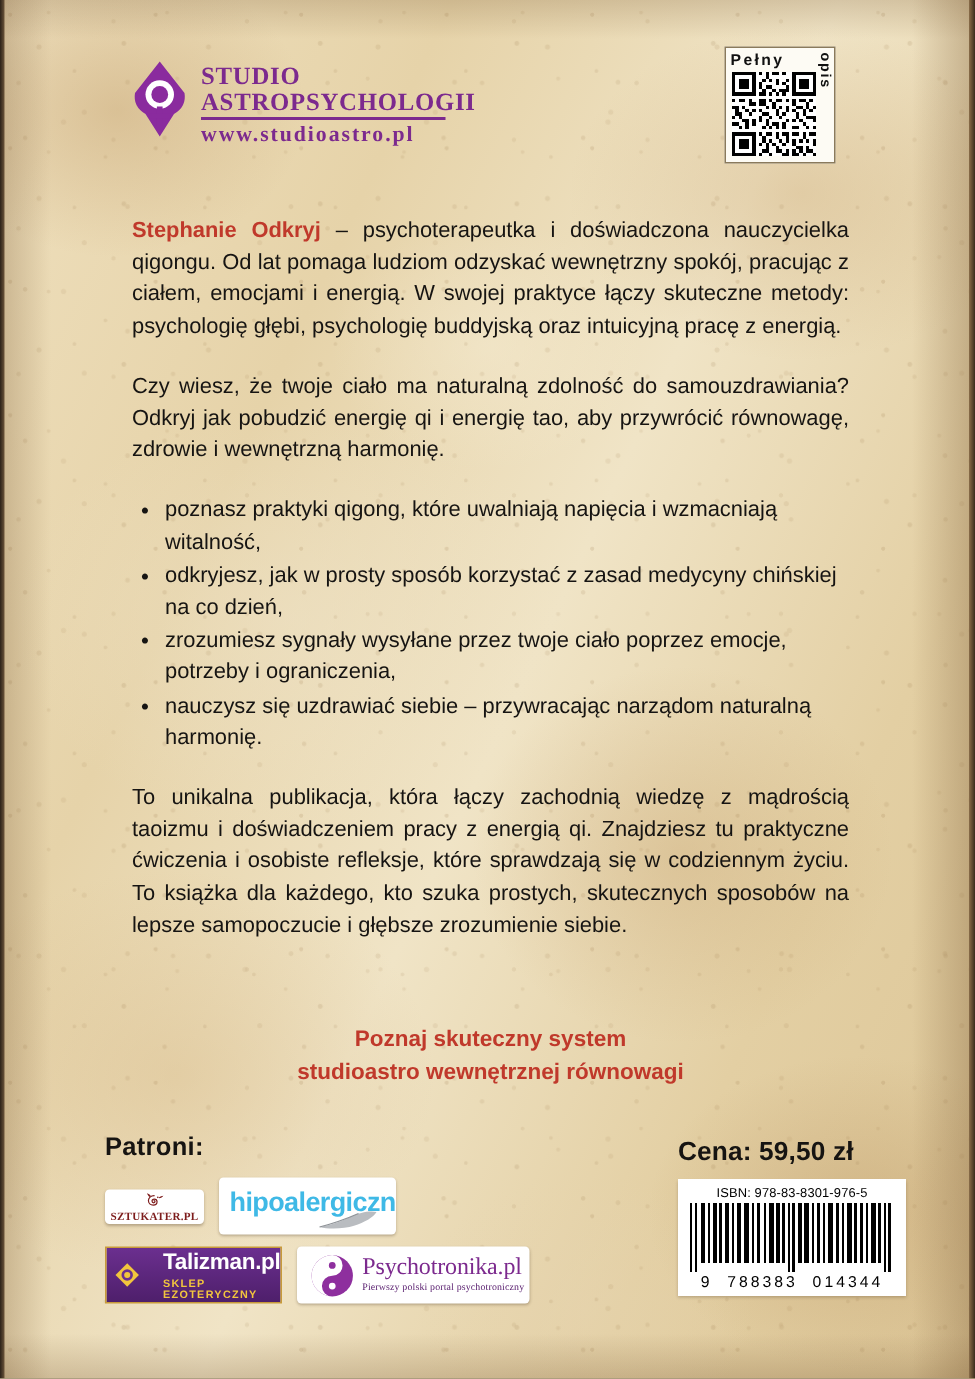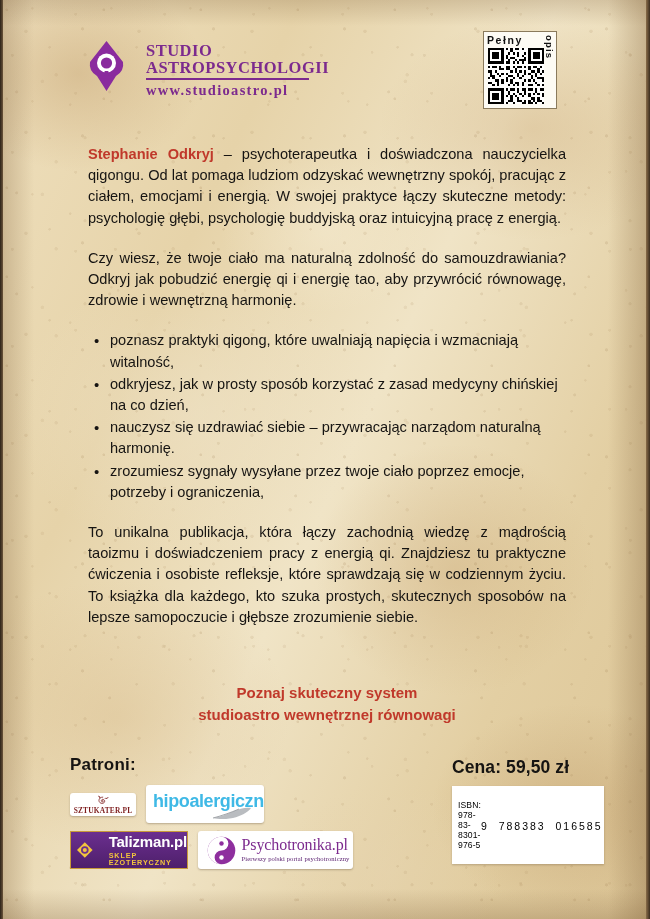--- a/index.html
+++ b/index.html
@@ -71,21 +71,21 @@
   #content { position: absolute; inset: 0; z-index: 5; }
 
   
   #header { position: absolute; left: 0; top: 0; width: 650px; height: 130px; }
 
   #publisher-logo {
     position: absolute; left: 88px; top: 40px;
     display: flex; align-items: flex-start; gap: 9px;
   }
   .logo-mark { width: 37px; height: 52px; flex: 0 0 37px; }
-  .logo-words { padding-top: 2px; margin-left: 12px; }
+  .logo-words { padding-top: 2px; }
   .logo-line1, .logo-line2 {
     font-family: "Liberation Serif", serif;
     font-weight: 700;
     color: #7c2a8e;
     letter-spacing: .5px;
     line-height: 1.04;
   }
   .logo-line1 { font-size: 16.5px; }
   .logo-line2 { font-size: 16.5px; }
   .logo-rule  { height: 1.5px; background: #7c2a8e; margin: 2px 0 2px; width: 163px; }
@@ -212,21 +212,21 @@
   
   #price-block { position: absolute; left: 452px; top: 757px; }
   #price {
     font-size: 17.5px; font-weight: 700; color: #161412;
     margin-bottom: 8px; letter-spacing: .1px;
   }
   #barcode-box {
     width: 152px; height: 78px;
     background: #fff;
     padding: 4px 6px 3px;
-    display: flex; flex-direction: row; align-items: center;
+    display: flex; flex-direction: column; align-items: center;
     box-shadow: 0 1px 2px rgba(60,40,20,.25);
   }
   #isbn-text {
     font-size: 8.6px; font-weight: 400; color: #000;
     letter-spacing: .1px; margin-bottom: 2px;
     font-family: "Liberation Sans", sans-serif;
   }
   #barcode-bars { width: 140px; height: 46px; }
   #barcode-digits {
     font-family: "Liberation Sans", sans-serif;
@@ -399,22 +399,22 @@
 
     <div id="body-copy">
 
       <p class="para"><span class="author-name">Stephanie Odkryj</span><span> – psychoterapeutka i doświadczona nauczycielka qigongu. Od lat pomaga ludziom odzyskać wewnętrzny spokój, pracując z ciałem, emocjami i energią. W swojej praktyce łączy skuteczne metody: psychologię głębi, psychologię buddyjską oraz intuicyjną pracę z energią.</span></p>
 
       <p class="para">Czy wiesz, że twoje ciało ma naturalną zdolność do samouzdrawiania? Odkryj jak pobudzić energię qi i energię tao, aby przywrócić równowagę, zdrowie i wewnętrzną harmonię.</p>
 
       <ul id="benefits-list">
         <li>poznasz praktyki qigong, które uwalniają napięcia i wzmacniają witalność,</li>
         <li>odkryjesz, jak w prosty sposób korzystać z zasad medycyny chińskiej na co dzień,</li>
+        <li>zrozumiesz sygnały wysyłane przez twoje ciało  poprzez emocje, potrzeby i ograniczenia,</li>
         <li>nauczysz się uzdrawiać siebie – przywracając narządom naturalną harmonię.</li>
-        <li>zrozumiesz sygnały wysyłane przez twoje ciało  poprzez emocje, potrzeby i ograniczenia,</li>
       </ul>
 
       <p class="para">To unikalna publikacja, która łączy zachodnią wiedzę z mądrością taoizmu i doświadczeniem pracy z energią qi. Znajdziesz tu praktyczne ćwiczenia i osobiste refleksje, które sprawdzają się w codziennym życiu. To książka dla każdego, kto szuka prostych, skutecznych sposobów na lepsze samopoczucie i głębsze zrozumienie siebie.</p>
     </div>
 
     <div id="tagline">
       <div>Poznaj skuteczny system</div>
       <div>studioastro wewnętrznej równowagi</div>
     </div>
 
@@ -507,18 +507,18 @@
             <rect x="106.5" y="0" width="3.2" height="40"></rect>
             <rect x="111.5" y="0" width="1.6" height="40"></rect>
             <rect x="115" y="0" width="2.4" height="40"></rect>
             <rect x="119" y="0" width="1.6" height="40"></rect>
             <rect x="122.5" y="0" width="3.2" height="40"></rect>
             <rect x="127.5" y="0" width="1.6" height="40"></rect>
             <rect x="131" y="0" width="1.6" height="46"></rect>
             <rect x="134.2" y="0" width="1.6" height="46"></rect>
           </g>
         </svg>
-        <div id="barcode-digits">9  788383  016585</div>
+        <div id="barcode-digits">9  788383  014344</div>
       </div>
     </div>
 
   </div>
 </div>
 
 </body></html>

